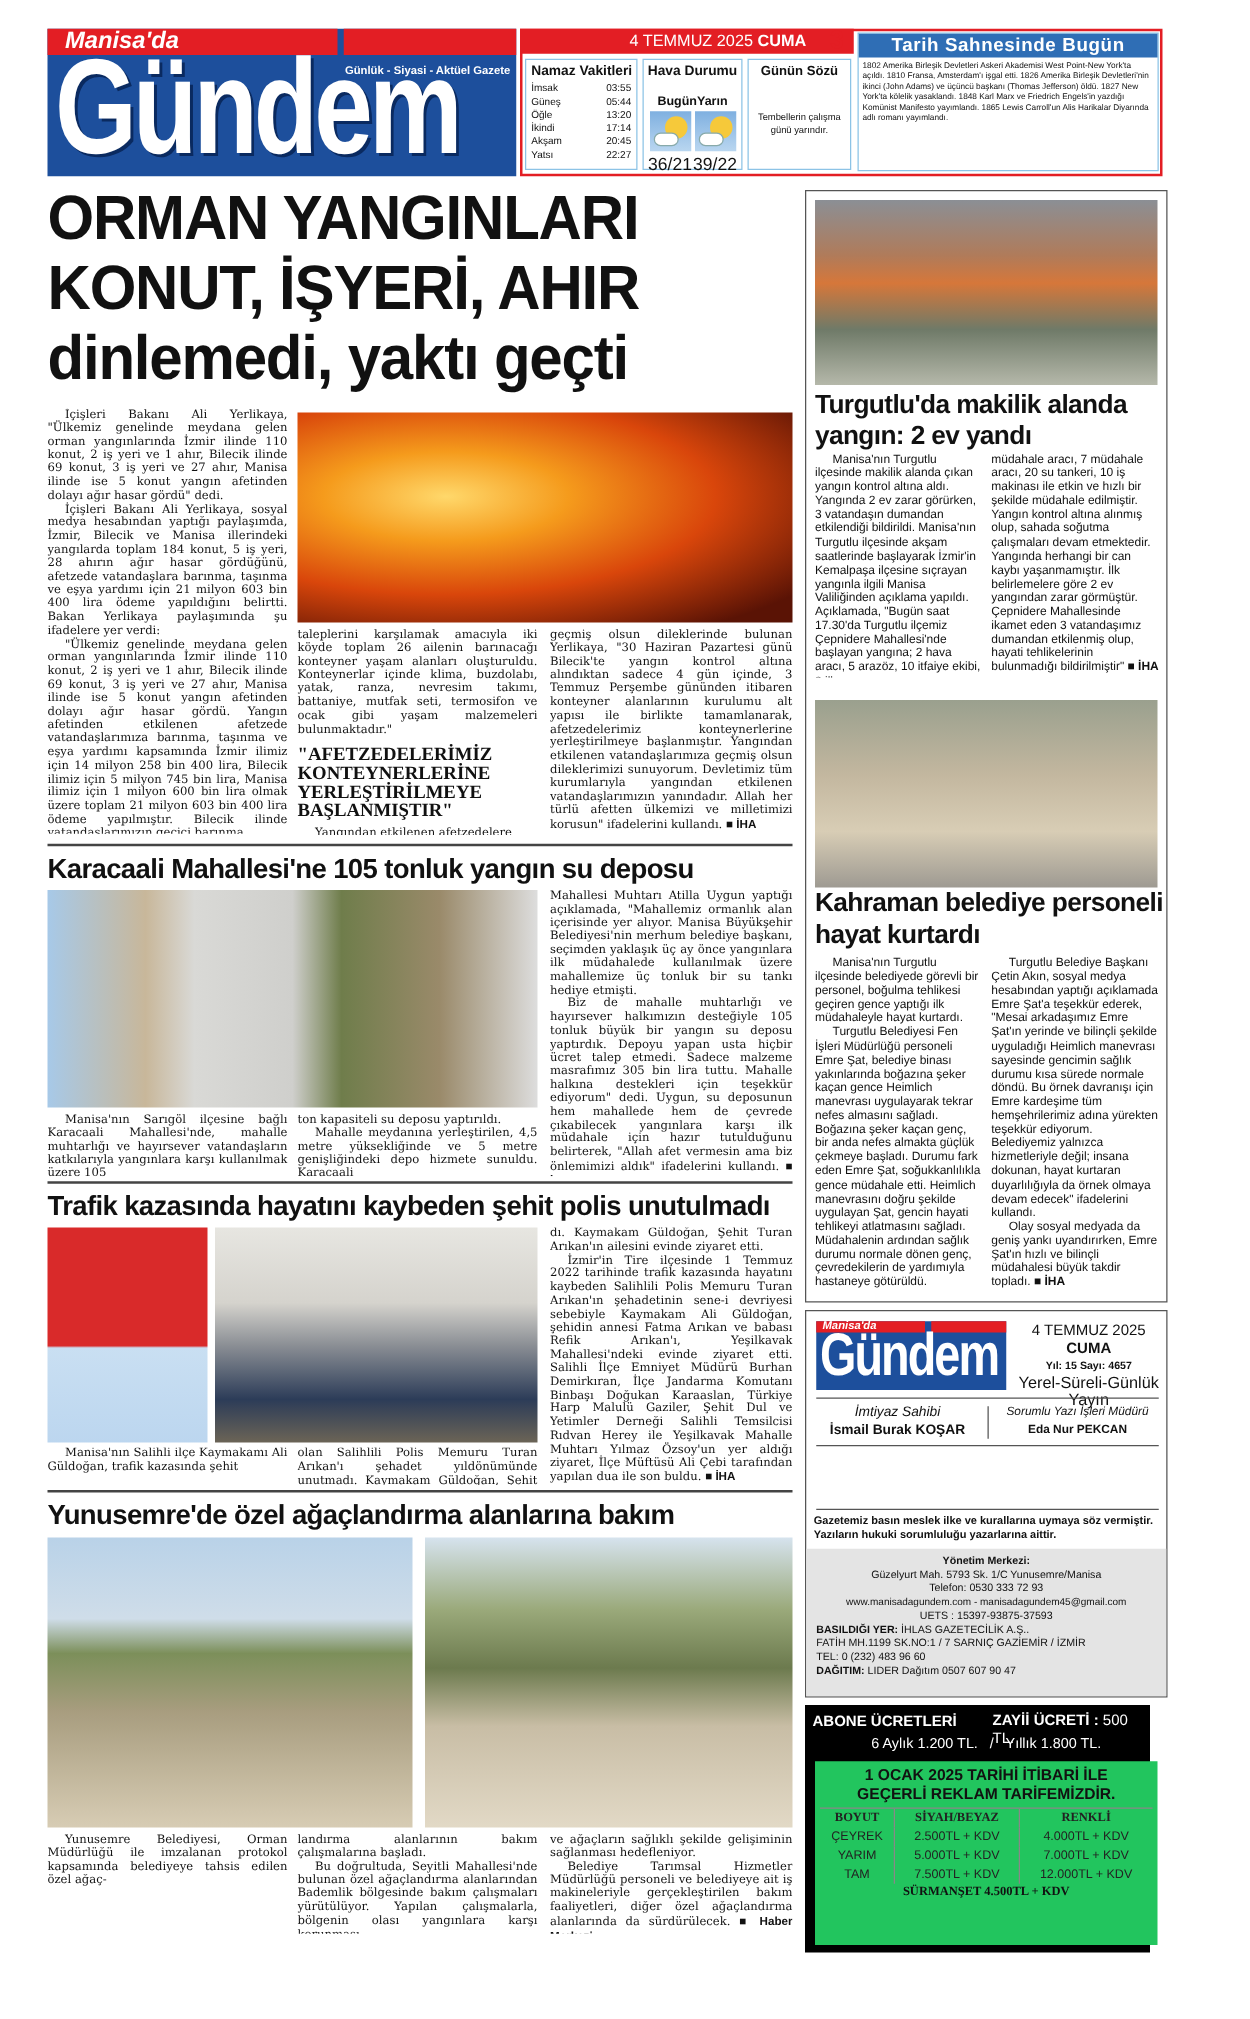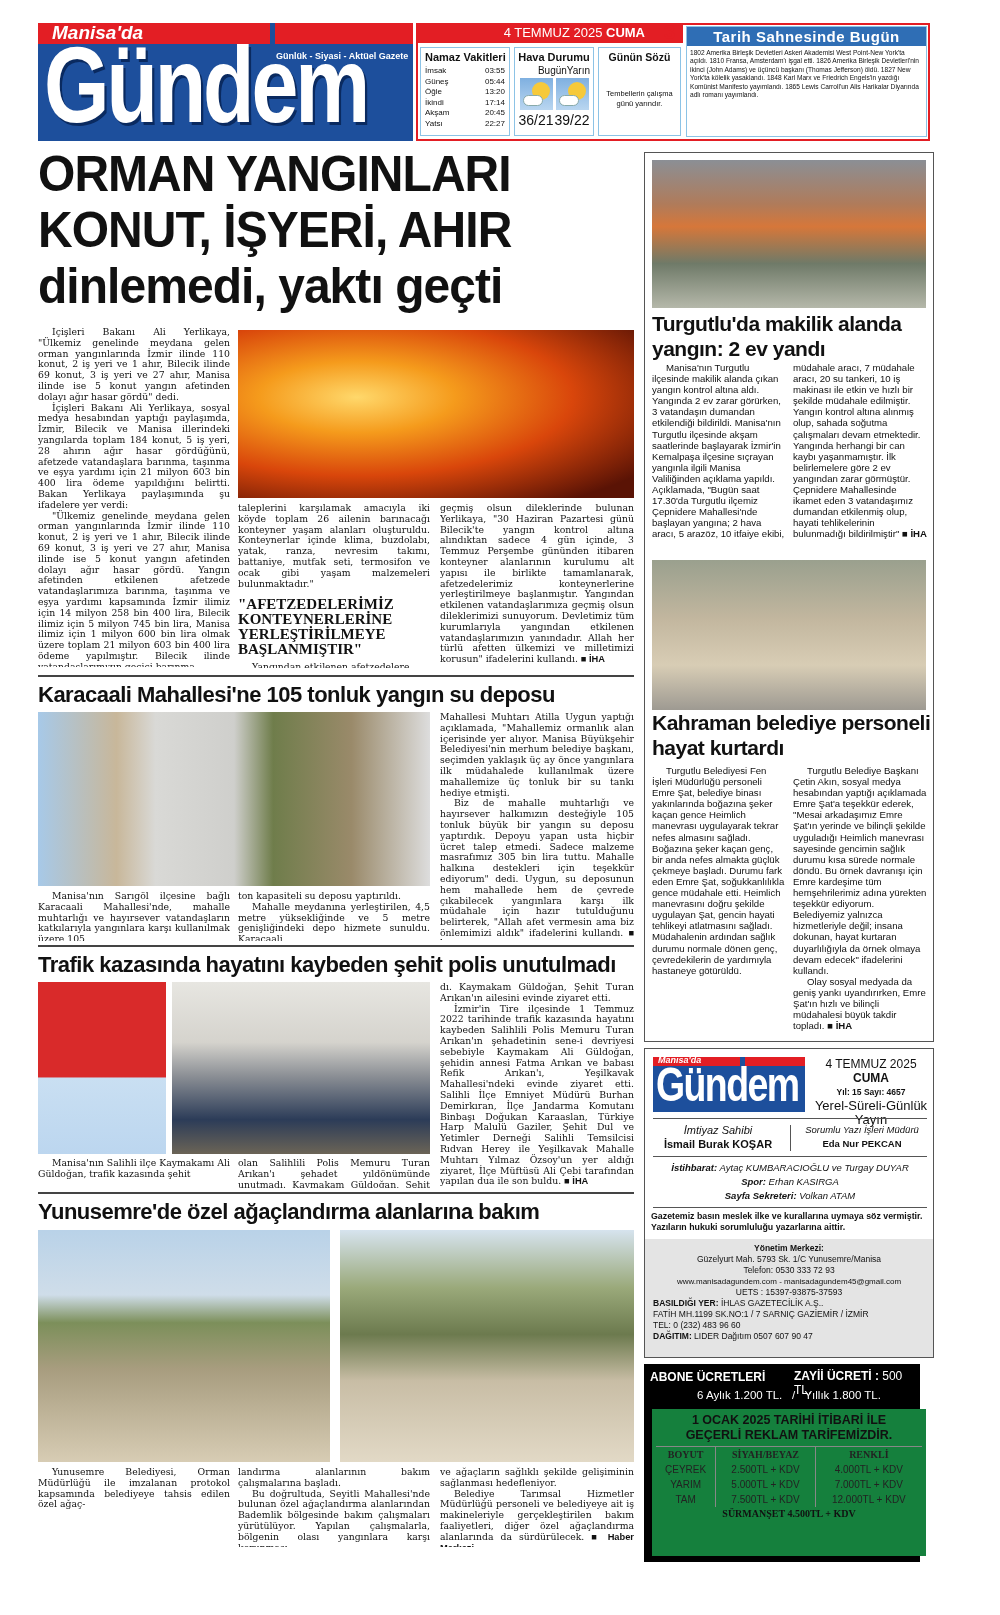--- a/index.html
+++ b/index.html
@@ -17,21 +17,21 @@
 #hdrbox{left:416px;top:23px;width:514px;height:118px;border:2px solid #e31e24}
 #hdrred{left:416px;top:23px;width:267px;height:20px;background:#e31e24;color:#fff;font:13px "Liberation Sans",sans-serif;text-align:right;padding-right:38px;line-height:20px}
 #hdrred b{font-weight:bold}
 #pageno{left:664px;top:21px;width:20px;color:#e31e24;font:bold 20px "Liberation Sans",sans-serif}
 .ibox{border:1.5px solid #8cc3e6;background:#fff}
 #prayer{left:420px;top:47px;width:90px;height:89px;padding:3px 4px;font-family:"Liberation Sans",sans-serif}
 #prayer h4{font-size:11px;font-weight:bold;margin-bottom:3px;white-space:nowrap}
 #prayer .row{display:flex;justify-content:space-between;font-size:8px;font-weight:normal;line-height:10.5px}
 #weather{left:514px;top:47px;width:80px;height:89px;padding:3px 3px;font-family:"Liberation Sans",sans-serif;text-align:center}
 #weather h4{font-size:11px;font-weight:bold}
-#weather .days{display:flex;justify-content:flex-end;font-size:10px;font-weight:normal;margin-top:2px}
+#weather .days{display:flex;justify-content:center;font-size:10px;font-weight:bold;margin-top:13px}
 #weather .icons{display:flex;justify-content:space-around;margin-top:2px}
 .wicon{width:33px;height:32px;background:linear-gradient(#7fb0e0,#b9d6f0);position:relative;overflow:hidden}
 .wicon .sun{position:absolute;right:3px;top:4px;width:18px;height:18px;border-radius:50%;background:#f6c93a}
 .wicon .cloud{position:absolute;left:3px;bottom:4px;width:20px;height:11px;border-radius:8px;background:#fff;border:1px solid #8aa}
 #weather .temps{display:flex;justify-content:space-around;font-size:14px;margin-top:2px}
 #quote{left:598px;top:47px;width:83px;height:89px;padding:3px;font-family:"Liberation Sans",sans-serif;text-align:center}
 #quote h4{font-size:10.5px;font-weight:bold}
 #quote p{font-size:7.5px;margin-top:26px;line-height:10px}
 #history{left:686px;top:26px;width:241px;height:111px;border:1.5px solid #8cc3e6;font-family:"Liberation Sans",sans-serif}
 #history .ht{background:#2f6eb5;color:#fff;text-align:center;font:bold 15px "Liberation Sans",sans-serif;height:19px;line-height:19px;letter-spacing:.5px}
@@ -208,20 +208,21 @@
 <div class="abs bodysans" style="left:652px;top:362px;width:134px;height:180px;overflow:hidden">
     <p>Manisa'nın Turgutlu ilçesinde makilik alanda çıkan yangın kontrol altına aldı. Yangında 2 ev zarar görürken, 3 vatandaşın dumandan etkilendiği bildirildi. Manisa'nın Turgutlu ilçesinde akşam saatlerinde başlayarak İzmir'in Kemalpaşa ilçesine sıçrayan yangınla ilgili Manisa Valiliğinden açıklama yapıldı. Açıklamada, "Bugün saat 17.30'da Turgutlu ilçemiz Çepnidere Mahallesi'nde başlayan yangına; 2 hava aracı, 5 arazöz, 10 itfaiye ekibi, 3 ilk</p>
   </div>
 <div class="abs bodysans" style="left:793px;top:362px;width:134px;height:180px;overflow:hidden">
     <p style="text-indent:0"><span>müdahale aracı, 7 müdahale aracı, 20 su tankeri, 10 iş makinası ile etkin ve hızlı bir şekilde müdahale edilmiştir. Yangın kontrol altına alınmış olup, sahada soğutma çalışmaları devam etmektedir. Yangında herhangi bir can kaybı yaşanmamıştır. İlk belirlemelere göre 2 ev yangından zarar görmüştür. Çepnidere Mahallesinde ikamet eden 3 vatandaşımız dumandan etkilenmiş olup, hayati tehlikelerinin bulunmadığı bildirilmiştir"</span> <span class="iha">■ <span>İHA</span></span></p>
   </div>
 
 <div class="abs photo" style="left:652px;top:560px;width:274px;height:150px;background:linear-gradient(180deg,#9aa08e 0%,#c3b79f 40%,#d8cdb5 70%,#9e9a92 100%)"></div>
 <div class="abs rh" style="left:652px;top:710px;width:280px">Kahraman belediye personeli hayat kurtardı</div>
 <div class="abs bodysans" style="left:652px;top:765px;width:134px;height:275px;overflow:hidden">
+    <p>Manisa'nın Turgutlu ilçesinde belediyede görevli bir personel, boğulma tehlikesi geçiren gence yaptığı ilk müdahaleyle hayat kurtardı.</p>
     <p>Turgutlu Belediyesi Fen İşleri Müdürlüğü personeli Emre Şat, belediye binası yakınlarında boğazına şeker kaçan gence Heimlich manevrası uygulayarak tekrar nefes almasını sağladı. Boğazına şeker kaçan genç, bir anda nefes almakta güçlük çekmeye başladı. Durumu fark eden Emre Şat, soğukkanlılıkla gence müdahale etti. Heimlich manevrasını doğru şekilde uygulayan Şat, gencin hayati tehlikeyi atlatmasını sağladı. Müdahalenin ardından sağlık durumu normale dönen genç, çevredekilerin de yardımıyla hastaneye götürüldü.</p>
   </div>
 <div class="abs bodysans" style="left:793px;top:765px;width:134px;height:275px;overflow:hidden">
     <p>Turgutlu Belediye Başkanı Çetin Akın, sosyal medya hesabından yaptığı açıklamada Emre Şat'a teşekkür ederek, "Mesai arkadaşımız Emre Şat'ın yerinde ve bilinçli şekilde uyguladığı Heimlich manevrası sayesinde gencimin sağlık durumu kısa sürede normale döndü. Bu örnek davranışı için Emre kardeşime tüm hemşehrilerimiz adına yürekten teşekkür ediyorum. Belediyemiz yalnızca hizmetleriyle değil; insana dokunan, hayat kurtaran duyarlılığıyla da örnek olmaya devam edecek" ifadelerini kullandı.</p>
     <p><span>Olay sosyal medyada da geniş yankı uyandırırken, Emre Şat'ın hızlı ve bilinçli müdahalesi büyük takdir topladı.</span> <span class="iha">■ <span>İHA</span></span></p>
   </div>
 
 <div id="impressum" class="abs">
   <div style="position:absolute;left:8px;top:8px;width:152px;height:55px;background:#1d4f9c">
     <div style="position:absolute;left:0;top:0;width:87px;height:9px;background:#e31e24"></div>
@@ -239,45 +240,40 @@
   <div style="position:absolute;left:8px;top:74px;width:130px;text-align:center;font-size:11px;line-height:14px">
     <div style="font-style:italic">İmtiyaz Sahibi</div>
     <div style="font-weight:bold">İsmail Burak KOŞAR</div>
   </div>
   <div style="position:absolute;left:145px;top:76px;width:1px;height:26px;background:#555"></div>
   <div style="position:absolute;left:148px;top:74px;width:138px;text-align:center;font-size:9.5px;line-height:14px">
     <div style="font-style:italic">Sorumlu Yazı İşleri Müdürü</div>
     <div style="font-weight:bold">Eda Nur PEKCAN</div>
   </div>
   <div style="position:absolute;left:8px;top:107px;width:274px;height:1px;background:#555"></div>
-  <div style="position:absolute;left:4px;top:112px;width:282px;text-align:center;font-size:9.5px;line-height:14px;font-style:italic">
-    <div><b>İstihbarat:</b> <span>Aytaç KUMBARACIOĞLU ve Turgay DUYAR</span></div>
-    <div><b>Spor:</b> <span>Erhan KASIRGA</span></div>
-    <div><b>Sayfa Sekreteri:</b> <span>Volkan ATAM</span></div>
-  </div>
   <div style="position:absolute;left:8px;top:158px;width:274px;height:1px;background:#555"></div>
   <div style="position:absolute;left:6px;top:162px;width:278px;text-align:left;font-size:8.8px;font-weight:bold;line-height:11px">Gazetemiz basın meslek ilke ve kurallarına uymaya söz vermiştir. Yazıların hukuki sorumluluğu yazarlarına aittir.</div>
   <div style="position:absolute;left:0;top:190px;width:288px;height:118px;background:#e4e4e4;font-size:8.5px;line-height:11px;padding:4px 8px">
     <div style="text-align:center;font-weight:bold">Yönetim Merkezi:</div>
     <div style="text-align:center">Güzelyurt Mah. 5793 Sk. 1/C Yunusemre/Manisa</div>
     <div style="text-align:center">Telefon: 0530 333 72 93</div>
     <div style="text-align:center;font-size:8px">www.manisadagundem.com - manisadagundem45@gmail.com</div>
     <div style="text-align:center">UETS : 15397-93875-37593</div>
     <div><b>BASILDIĞI YER:</b> <span>İHLAS GAZETECİLİK A.Ş..</span></div>
     <div>FATİH MH.1199 SK.NO:1 / 7 SARNIÇ GAZİEMİR / İZMİR</div>
     <div>TEL: 0 (232) 483 96 60</div>
     <div><b>DAĞITIM:</b> <span>LIDER Dağıtım 0507 607 90 47</span></div>
   </div>
 </div>
 
 <div id="abone" class="abs">
   <div style="position:absolute;left:6px;top:6px;font-weight:bold;font-size:12px">ABONE ÜCRETLERİ</div>
   <div style="position:absolute;left:150px;top:5px;font-size:12px"><b>ZAYİİ ÜCRETİ :</b> <span>500 TL.</span></div>
   <div style="position:absolute;left:0;top:25px;width:290px;text-align:center;font-size:11.5px;white-space:pre">6 Aylık 1.200 TL.   /   Yıllık 1.800 TL.</div>
-  <div style="position:absolute;left:8px;top:45px;width:274px;height:147px;background:#15803d;padding:4px 4px">
+  <div style="position:absolute;left:8px;top:45px;width:274px;height:147px;background:#22c55e;padding:4px 4px">
     <div style="color:#111;text-align:center;font-weight:bold;font-size:12.5px;line-height:15px;padding:0 20px;border-bottom:1px solid #888;padding-bottom:3px">1 OCAK 2025 TARİHİ İTİBARİ İLE GEÇERLİ REKLAM TARİFEMİZDİR.</div>
     <table class="tarif">
       <tbody>
           <tr>
             <th>BOYUT</th>
             <th>SİYAH/BEYAZ</th>
             <th>RENKLİ</th>
           </tr>
       <tr>
             <td>ÇEYREK</td>

